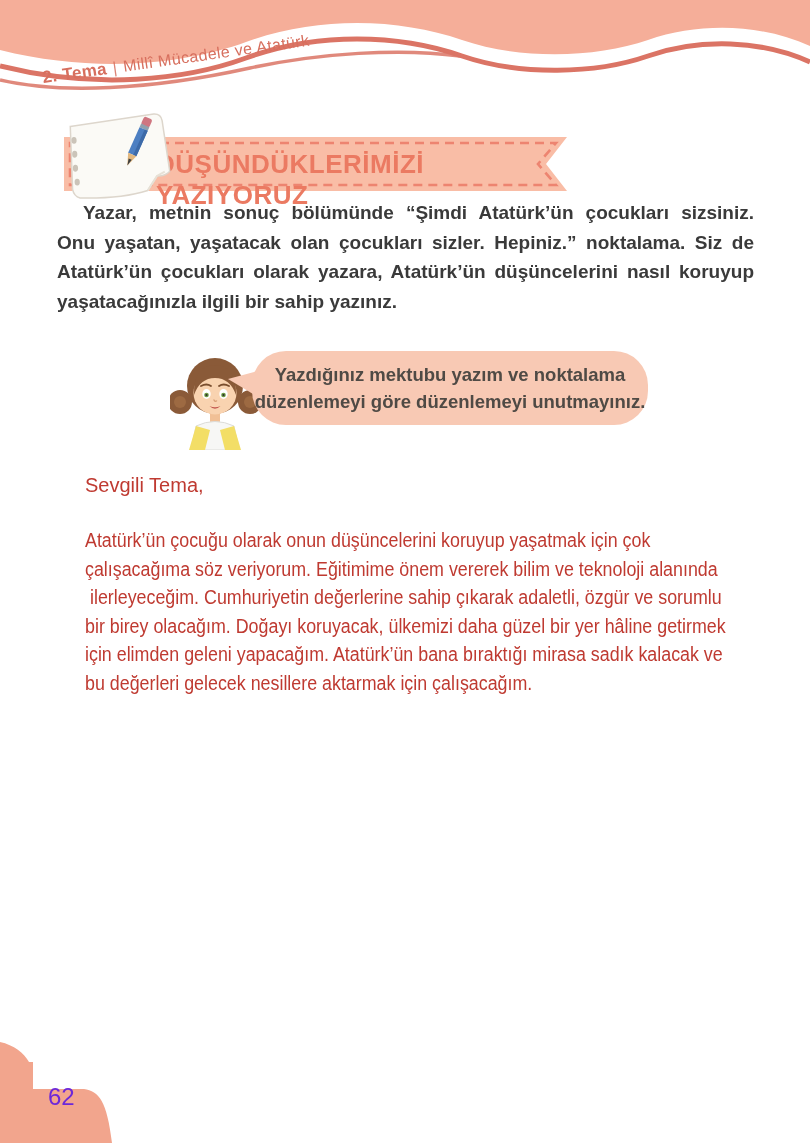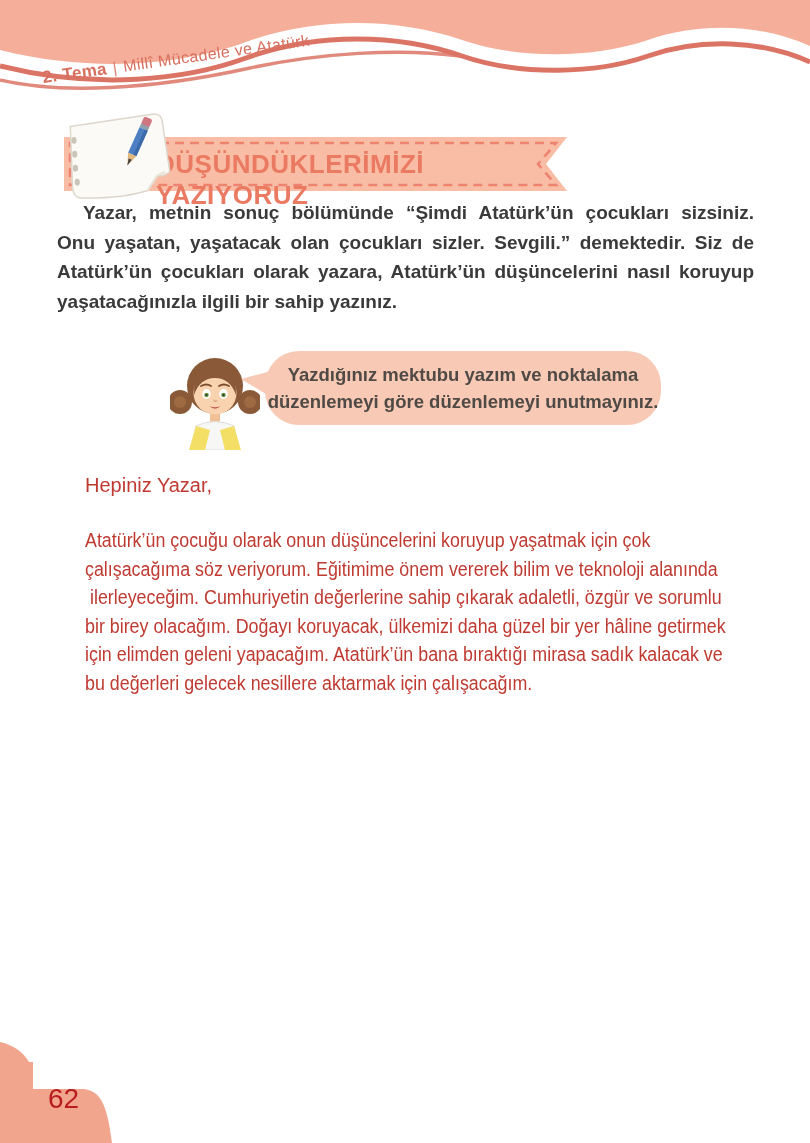--- a/index.html
+++ b/index.html
@@ -43,21 +43,21 @@
     font-size:19px;line-height:29.5px;color:var(--text-dark);
     font-weight:700;
   }
   .just-line{text-align:justify;text-align-last:justify;}
   .just-line.indent{padding-left:26px;}
   .just-line.last{text-align-last:left;}
 
   
   .girl{position:absolute;left:170px;top:350px;}
   .bubble{
-    position:absolute;left:265px;top:351px;width:396px;height:74px;
+    position:absolute;left:252px;top:351px;width:396px;height:74px;
     background:var(--bubble);
     border-radius:34px;
   }
   .bubble::before{
     content:"";position:absolute;left:-24px;top:20px;
     width:0;height:0;
     border-right:30px solid var(--bubble);
     border-top:8px solid transparent;
     border-bottom:18px solid transparent;
   }
@@ -77,21 +77,21 @@
     font-size:19.5px;line-height:28.6px;font-weight:500;
     white-space:pre;
     transform:scaleX(.915);transform-origin:left top;
   }
   .closing{position:absolute;left:85px;top:706px;font-size:20px;line-height:27px;font-weight:500;}
 
   
   .page-blob{position:absolute;left:0;bottom:0;}
   .page-number{
     position:absolute;left:48px;top:1083px;
-    font-size:28px;color:#b91c1c;
+    font-size:24px;color:#6d28d9;
   }
 </style>
 </head>
 <body>
 
 <div class="page">
 
   <svg class="header-wave" width="810" height="130" viewBox="0 0 810 130">
     <path d="M0 0 H810 V46 C762 24 700 22 648 40 C596 58 520 60 462 40 C398 18 318 16 246 42 C186 64 96 74 0 50 Z" fill="var(--salmon)"></path>
     <path d="M810 62 C762 40 700 38 648 56 C596 74 520 76 462 56 C398 34 318 32 246 58 C186 80 96 90 0 66" fill="none" stroke="var(--coral-line)" stroke-width="5"></path>
@@ -124,21 +124,21 @@
       <rect x="0" y="8" width="9" height="4" fill="#90a0ad"></rect>
       <rect x="0" y="12" width="9" height="28" fill="#4d7fc2"></rect>
       <rect x="5.6" y="12" width="3.4" height="28" fill="#3d6aa8"></rect>
       <polygon points="0,40 9,40 4.5,52" fill="#e2b77e"></polygon>
       <polygon points="2.8,45 6.2,45 4.5,52" fill="#3f3f3f"></polygon>
     </g>
   </svg>
 
   <div class="instruction">
       <div class="just-line indent">Yazar, metnin sonuç bölümünde “Şimdi Atatürk’ün çocukları sizsiniz.</div>
-      <div class="just-line">Onu yaşatan, yaşatacak olan çocukları sizler. Sevgili.” demektedir. Siz de</div>
+      <div class="just-line">Onu yaşatan, yaşatacak olan çocukları sizler. Hepiniz.” noktalama. Siz de</div>
       <div class="just-line">Atatürk’ün çocukları olarak yazara, Atatürk’ün düşüncelerini nasıl koruyup</div>
       <div class="just-line last">yaşatacağınızla ilgili bir sahip yazınız.</div>
     </div>
 
   <svg class="girl" width="90" height="100" viewBox="0 0 90 100">
     <circle cx="10" cy="52" r="12" fill="#8a5a38"></circle>
     <circle cx="80" cy="52" r="12" fill="#8a5a38"></circle>
     <circle cx="10" cy="52" r="6" fill="#9d6a42"></circle>
     <circle cx="80" cy="52" r="6" fill="#9d6a42"></circle>
     <rect x="40" y="60" width="10" height="12" fill="#f1c096"></rect>
@@ -160,21 +160,21 @@
     <path d="M39.5 56 Q45 61.5 50.5 56 Q45 58.5 39.5 56 Z" fill="#c2574e"></path>
   </svg>
 
   <div class="bubble">
     <div class="bubble-text">
         <div class="bubble-line">Yazdığınız mektubu yazım ve noktalama</div>
         <div class="bubble-line">düzenlemeyi göre düzenlemeyi unutmayınız.</div>
       </div>
   </div>
 
-  <div class="salutation red">Hepiniz Yazar,</div>
+  <div class="salutation red">Sevgili Tema,</div>
 
   <div class="letter-body red"><div class="letter-line">Atatürk’ün çocuğu olarak onun düşüncelerini koruyup yaşatmak için çok</div><div class="letter-line">çalışacağıma söz veriyorum. Eğitimime önem vererek bilim ve teknoloji alanında</div><div class="letter-line"> ilerleyeceğim. Cumhuriyetin değerlerine sahip çıkarak adaletli, özgür ve sorumlu</div><div class="letter-line">bir birey olacağım. Doğayı koruyacak, ülkemizi daha güzel bir yer hâline getirmek</div><div class="letter-line">için elimden geleni yapacağım. Atatürk’ün bana bıraktığı mirasa sadık kalacak ve</div><div class="letter-line">bu değerleri gelecek nesillere aktarmak için çalışacağım.</div></div>
 
 
   <svg class="page-blob" width="130" height="103" viewBox="0 0 130 103">
     <path d="M0 2 C14 5 24 13 29 22 L33 22 L33 49 L84 49 C99 51 107 61 112 103 L0 103 Z" fill="var(--blob)"></path>
   </svg>
   <div class="page-number">62</div>
 
 </div>

